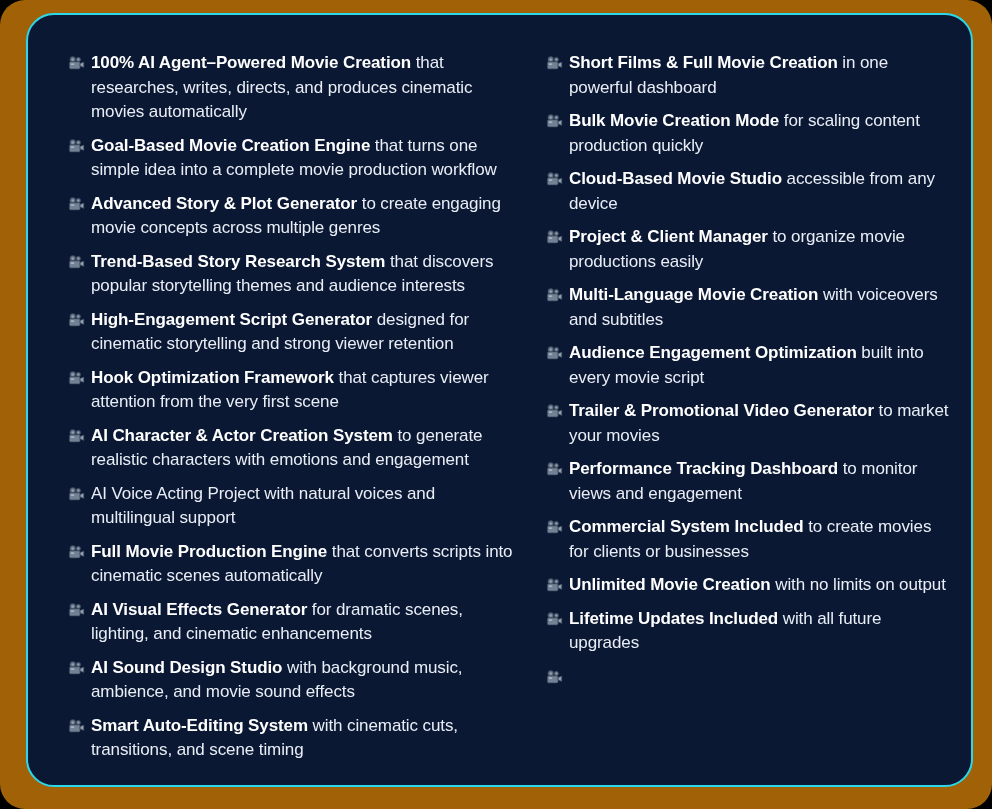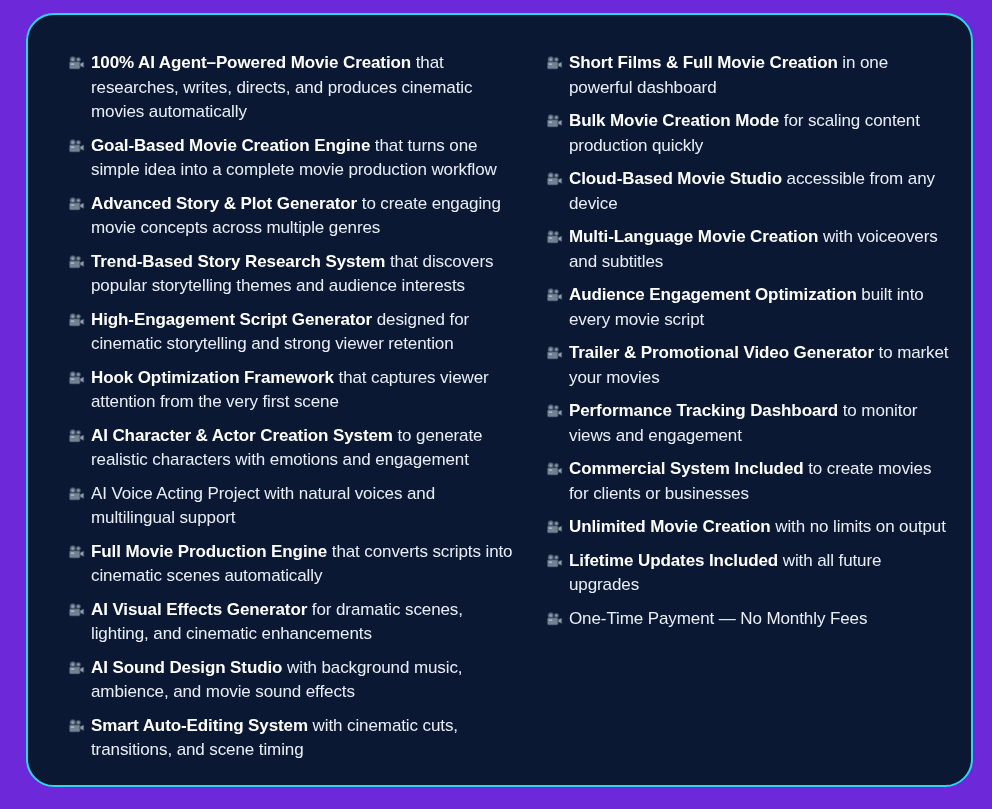--- a/index.html
+++ b/index.html
@@ -8,21 +8,22 @@
     background: #000000;
     width: 992px;
     height: 809px;
     font-family: "Liberation Sans", sans-serif;
     overflow: hidden;
   }
   .stage {
     position: relative;
     width: 992px;
     height: 809px;
-    background: #6d28d9;
+    background: #a16207;
+    border-radius: 25px;
   }
   .feature-panel {
     position: absolute;
     left: 26px;
     top: 13px;
     width: 947px;
     height: 774px;
     background: #0b1834;
     border: 2px solid #2bd7ea;
     border-radius: 28px;
@@ -296,20 +297,34 @@
                   <circle cx="12.2" cy="5.4" r="2.7" fill="#6f7d90" stroke="#3c4a5c" stroke-width="0.8"></circle>
                   <circle cx="12.2" cy="5.4" r="1.2" fill="#aab7c6"></circle>
                   <rect x="1.6" y="8" width="12.6" height="8.4" rx="1.6" fill="#8694a6" stroke="#3c4a5c" stroke-width="0.8"></rect>
                   <polygon points="14.2,10 18.6,8.2 18.6,14.6 14.2,12.8" fill="#a9b6c6" stroke="#3c4a5c" stroke-width="0.8"></polygon>
                   <rect x="3.2" y="9.6" width="4.2" height="2.2" rx="1" fill="#c3cedb"></rect>
                 </svg>
               </span>
               <b>Cloud-Based Movie Studio</b><span> accessible from any device</span>
             </li>
 
+            <li class="feature-item">
+              <span class="bullet-icon">
+                <svg viewBox="0 0 20 20" width="17" height="17" xmlns="http://www.w3.org/2000/svg">
+                  <circle cx="5.6" cy="5.2" r="3.4" fill="#6f7d90" stroke="#3c4a5c" stroke-width="0.8"></circle>
+                  <circle cx="5.6" cy="5.2" r="1.5" fill="#aab7c6"></circle>
+                  <circle cx="12.2" cy="5.4" r="2.7" fill="#6f7d90" stroke="#3c4a5c" stroke-width="0.8"></circle>
+                  <circle cx="12.2" cy="5.4" r="1.2" fill="#aab7c6"></circle>
+                  <rect x="1.6" y="8" width="12.6" height="8.4" rx="1.6" fill="#8694a6" stroke="#3c4a5c" stroke-width="0.8"></rect>
+                  <polygon points="14.2,10 18.6,8.2 18.6,14.6 14.2,12.8" fill="#a9b6c6" stroke="#3c4a5c" stroke-width="0.8"></polygon>
+                  <rect x="3.2" y="9.6" width="4.2" height="2.2" rx="1" fill="#c3cedb"></rect>
+                </svg>
+              </span>
+              <b>Project &amp; Client Manager</b><span> to organize movie productions easily</span>
+            </li>
 
             <li class="feature-item">
               <span class="bullet-icon">
                 <svg viewBox="0 0 20 20" width="17" height="17" xmlns="http://www.w3.org/2000/svg">
                   <circle cx="5.6" cy="5.2" r="3.4" fill="#6f7d90" stroke="#3c4a5c" stroke-width="0.8"></circle>
                   <circle cx="5.6" cy="5.2" r="1.5" fill="#aab7c6"></circle>
                   <circle cx="12.2" cy="5.4" r="2.7" fill="#6f7d90" stroke="#3c4a5c" stroke-width="0.8"></circle>
                   <circle cx="12.2" cy="5.4" r="1.2" fill="#aab7c6"></circle>
                   <rect x="1.6" y="8" width="12.6" height="8.4" rx="1.6" fill="#8694a6" stroke="#3c4a5c" stroke-width="0.8"></rect>
                   <polygon points="14.2,10 18.6,8.2 18.6,14.6 14.2,12.8" fill="#a9b6c6" stroke="#3c4a5c" stroke-width="0.8"></polygon>
@@ -416,20 +431,20 @@
                 <svg viewBox="0 0 20 20" width="17" height="17" xmlns="http://www.w3.org/2000/svg">
                   <circle cx="5.6" cy="5.2" r="3.4" fill="#6f7d90" stroke="#3c4a5c" stroke-width="0.8"></circle>
                   <circle cx="5.6" cy="5.2" r="1.5" fill="#aab7c6"></circle>
                   <circle cx="12.2" cy="5.4" r="2.7" fill="#6f7d90" stroke="#3c4a5c" stroke-width="0.8"></circle>
                   <circle cx="12.2" cy="5.4" r="1.2" fill="#aab7c6"></circle>
                   <rect x="1.6" y="8" width="12.6" height="8.4" rx="1.6" fill="#8694a6" stroke="#3c4a5c" stroke-width="0.8"></rect>
                   <polygon points="14.2,10 18.6,8.2 18.6,14.6 14.2,12.8" fill="#a9b6c6" stroke="#3c4a5c" stroke-width="0.8"></polygon>
                   <rect x="3.2" y="9.6" width="4.2" height="2.2" rx="1" fill="#c3cedb"></rect>
                 </svg>
               </span>
-              <b></b><span>One-Time Payment — No Monthly Fees</span>
+              <b></b>
             </li>
           </ul>
       </div>
 
     </div>
   </div>
 </div>
 
 </body></html>

